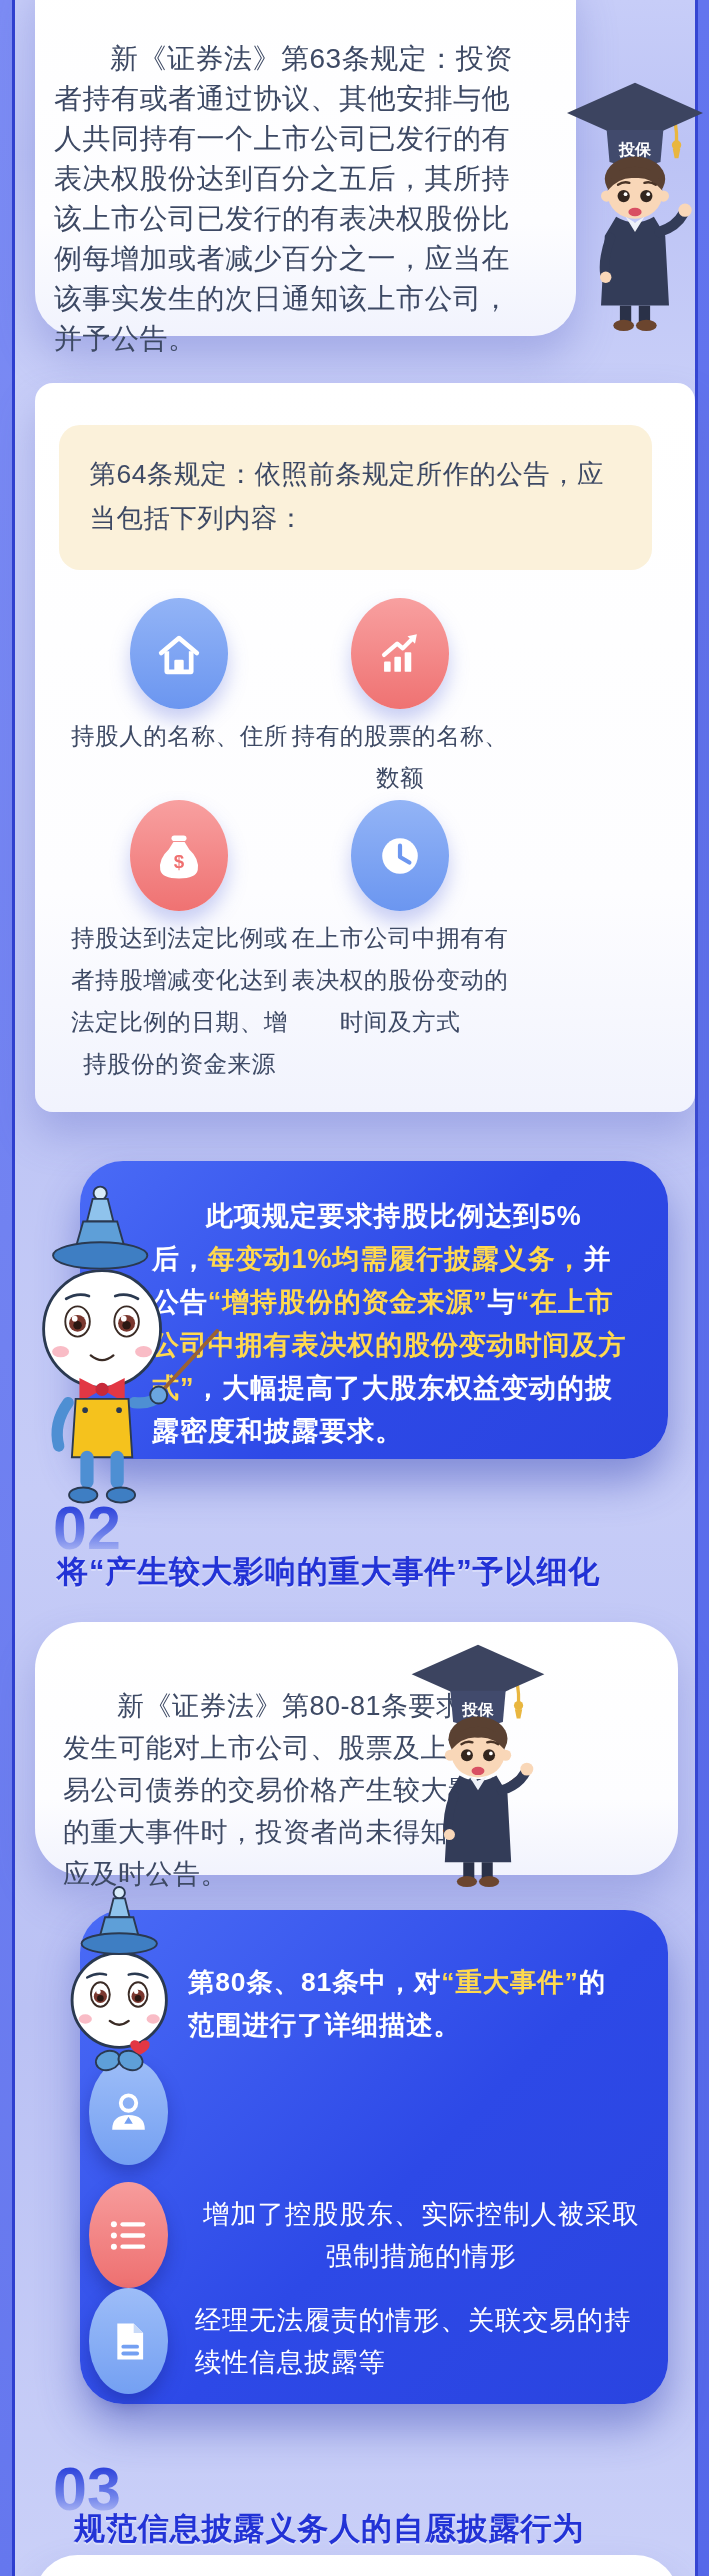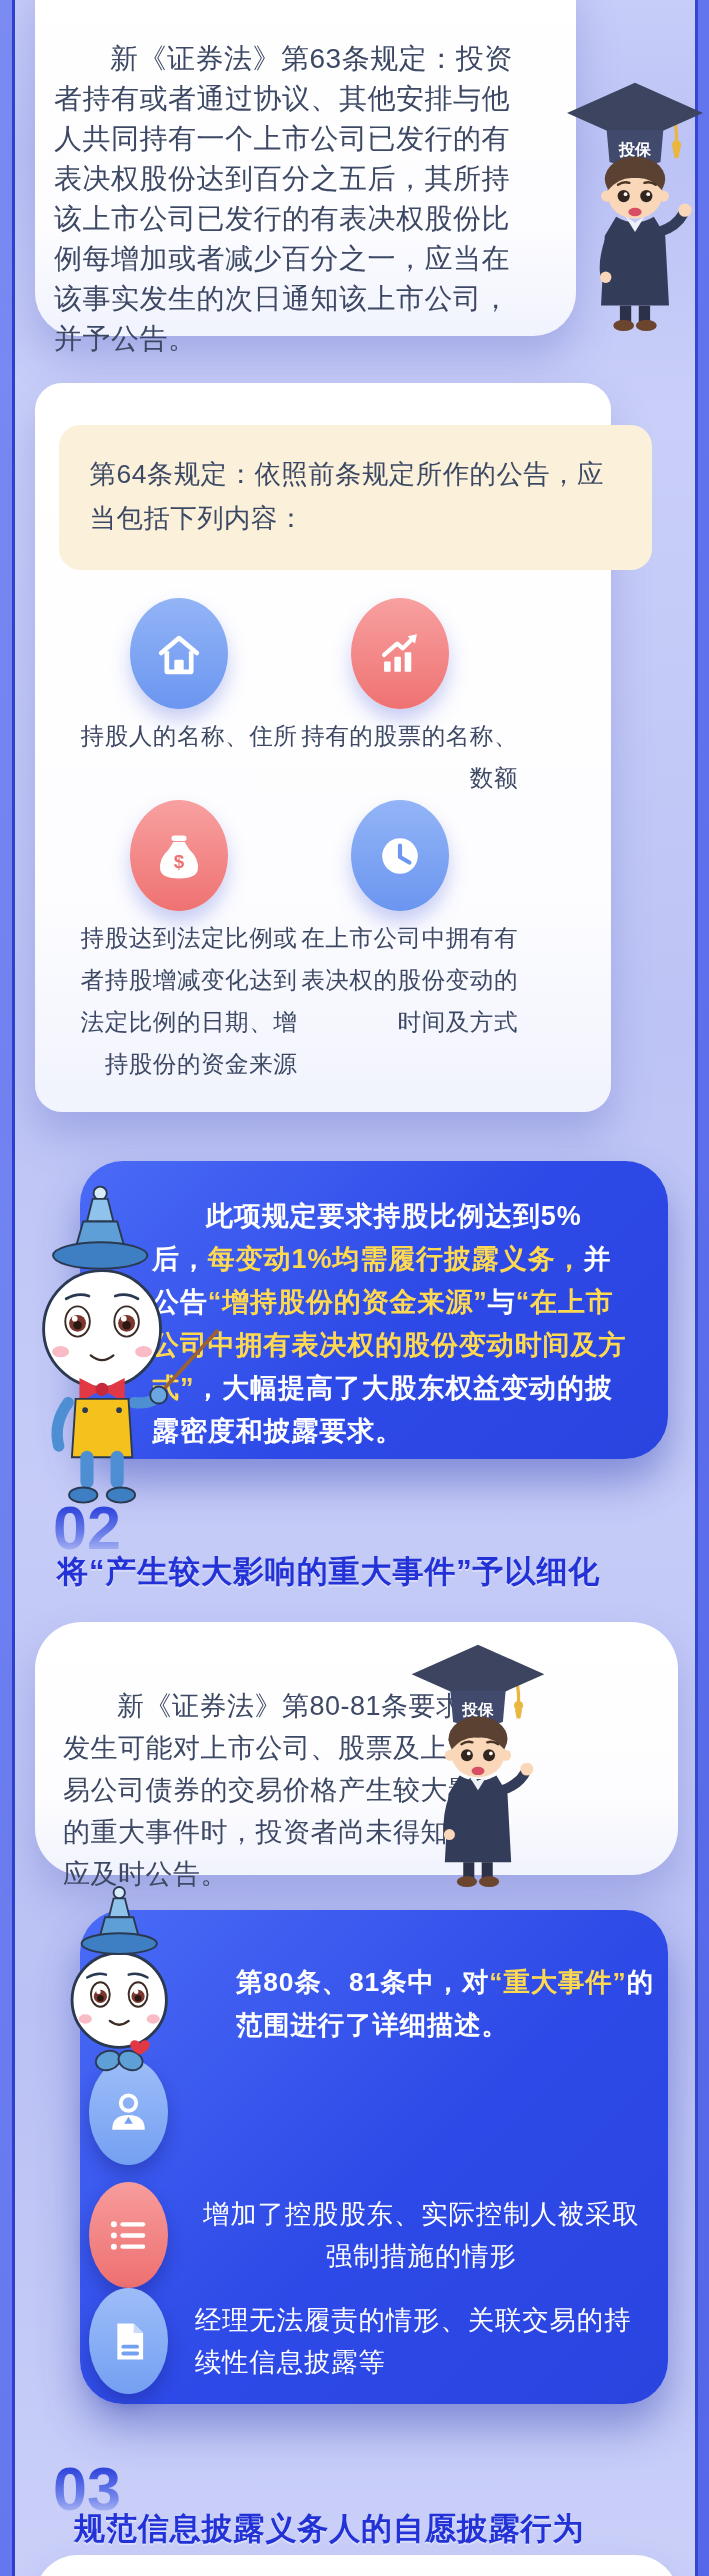--- a/index.html
+++ b/index.html
@@ -9,47 +9,47 @@
   .abs{position:absolute;}
   
   .frame-left{left:0;top:0;bottom:0;width:12.3px;background:linear-gradient(180deg,#7c8cf4,#6577ee);}
   .frame-left-line{left:12.3px;top:0;bottom:0;width:2.8px;background:#2e3fcf;}
   .frame-right{right:0;top:0;bottom:0;width:11.3px;background:linear-gradient(180deg,#6375ee,#5568e9);}
   .frame-right-line{right:11.3px;top:0;bottom:0;width:2.8px;background:#3546d2;}
 
   .card{position:absolute;background:linear-gradient(180deg,#ffffff 0%,#fdfdff 70%,#f1f3fd 100%);
     box-shadow:0 23px 40px rgba(93,104,197,0.32);}
   #card1{left:35px;top:-42px;width:541px;height:378px;border-radius:43px;}
-  #card2{left:35px;top:383px;width:576px;height:729px;border-radius:27px;}
+  #card2{left:35px;top:383px;width:660px;height:729px;border-radius:18px;}
   #card3{left:35px;top:1622px;width:643px;height:253px;border-radius:47px;}
   #card4{left:35px;top:2555px;width:643px;height:85px;border-radius:47px;}
 
   .bodytext{color:#3d4964;letter-spacing:0.5px;}
   #p1{position:absolute;left:19px;top:53px;width:465px;font-size:28px;line-height:40px;font-weight:400;
       text-indent:2em;word-break:break-all;}
   #cream{position:absolute;left:23.6px;top:42px;width:593px;height:145px;border-radius:21px;
       background:#fbf1da;box-sizing:border-box;padding:27px 31px;}
   #cream p{margin:0;font-size:26.4px;line-height:44px;font-weight:500;word-break:break-all;}
 
   
-  .gcell{position:absolute;width:236px;text-align:right;}
+  .gcell{position:absolute;width:236px;text-align:center;}
   .gicon{width:98px;height:111px;border-radius:50%;margin:0 auto;display:flex;align-items:center;justify-content:center;
      box-shadow:0 11.3px 19px rgba(96,114,222,.35);}
   .gicon.blue{background:linear-gradient(180deg,#93b4f6,#6b96f0);}
   .gicon.red{background:linear-gradient(180deg,#f8a0a0,#ef7272);}
   .gcap{font-size:23.6px;line-height:42px;font-weight:500;color:#3d4964;word-break:break-all;letter-spacing:0.5px;}
 
   .bluecard{position:absolute;left:80px;width:588px;border-radius:43px;
      background:linear-gradient(135deg,#4a6bf6 0%,#2d49e7 55%,#2a44e0 100%);
      box-shadow:0 23px 42px rgba(47,62,178,.45);}
   #bluecard1{top:1161px;height:298px;}
   #bluecard2{top:1910px;height:494px;}
   .notepara{position:absolute;margin:0;color:#ffffff;font-weight:bold;word-break:break-all;}
   #note1{left:72px;top:34px;width:478px;font-size:27px;line-height:43px;text-indent:2em;letter-spacing:0.9px;}
-  #note2{left:108px;top:51px;width:430px;font-size:26.4px;line-height:43px;letter-spacing:0.9px;margin-left:48px;}
+  #note2{left:108px;top:51px;width:430px;font-size:26.4px;line-height:43px;letter-spacing:0.9px;}
   .hl{color:#ffd94f;}
 
   .brow{position:absolute;left:9.4px;display:flex;align-items:center;}
   .bicon{width:79px;height:106px;border-radius:50%;flex:0 0 auto;display:flex;align-items:center;justify-content:center;
      box-shadow:0 9.4px 17px rgba(20,30,120,.35);}
   .bicon.blue{background:linear-gradient(180deg,#9dbdf8,#74a0f2);}
   .bicon.red{background:linear-gradient(180deg,#f79c9c,#ee7070);}
   .brow p{margin:0 0 0 26.4px;width:453px;color:#fff;font-size:26.4px;line-height:42px;font-weight:500;
      letter-spacing:0.9px;word-break:break-all;}
   #brow1{top:149px;} #brow2{top:272px;text-align:center;} #brow3{top:378px;}

